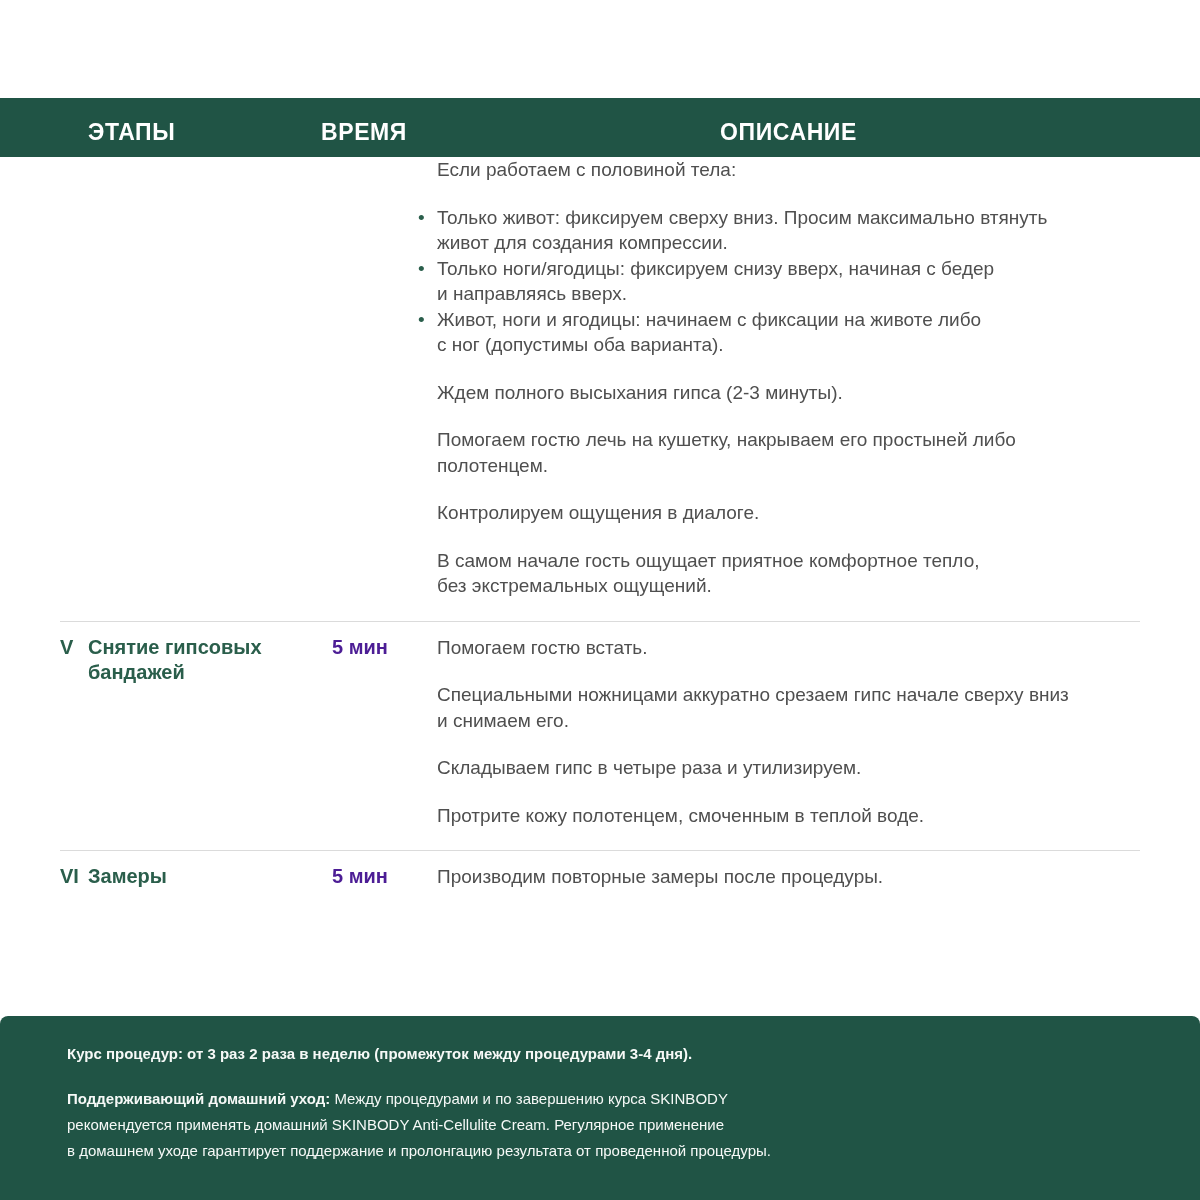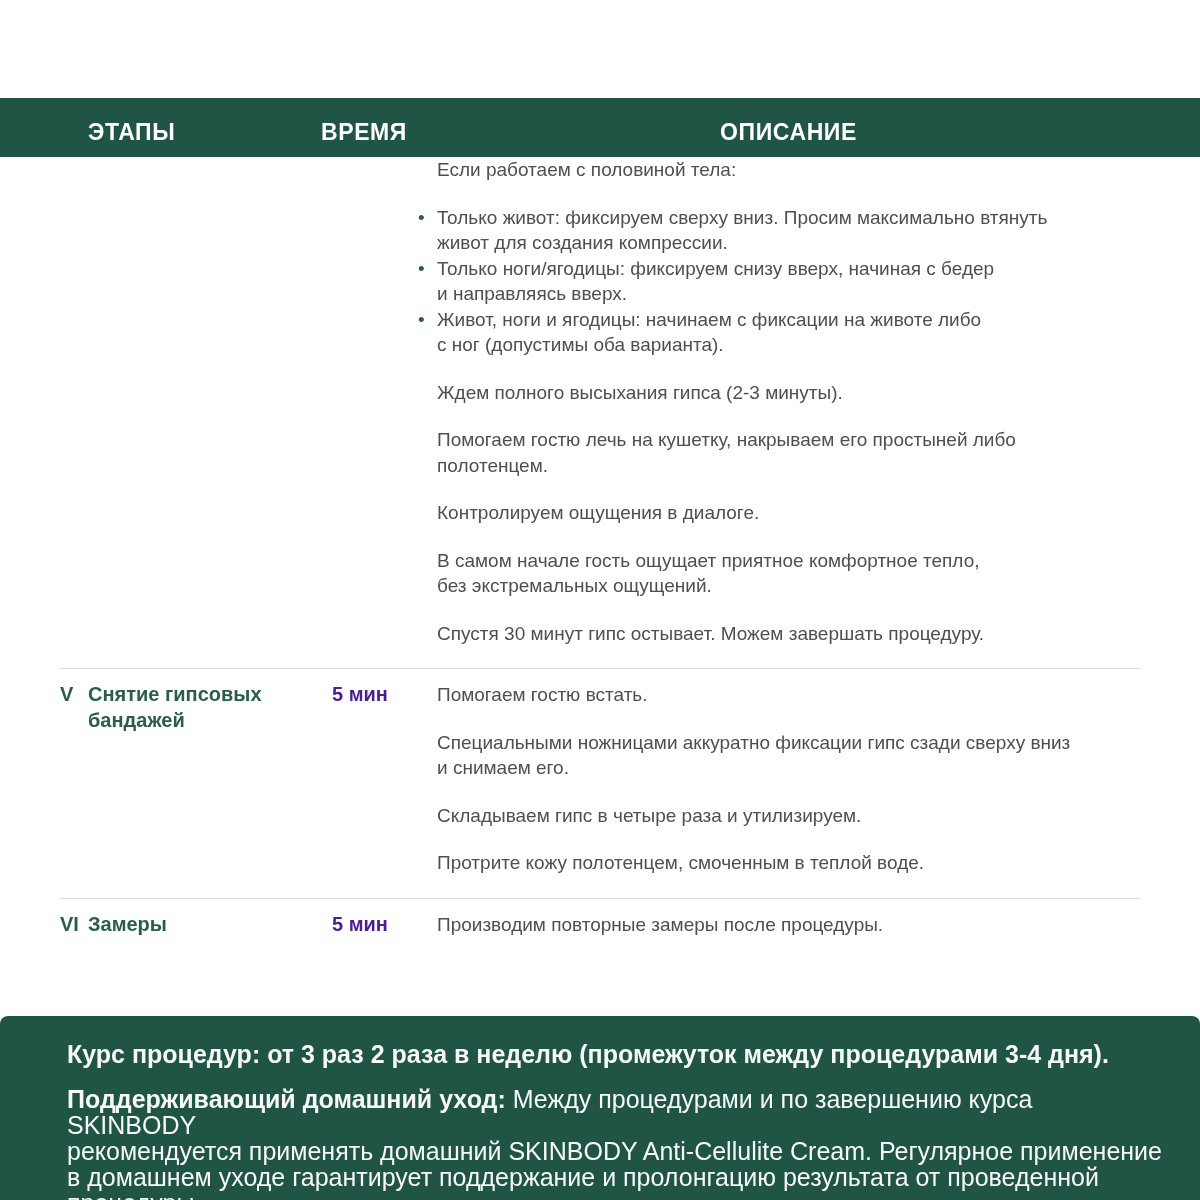--- a/index.html
+++ b/index.html
@@ -75,21 +75,21 @@
 
   
   .footer-box {
     position: absolute;
     left: 0; top: 1016px;
     width: 1200px; height: 184px;
     background: #205445;
     border-radius: 8px 8px 0 0;
     color: #f6f9f7;
     padding: 25px 32px 0 67px;
-    font-size: 25px;
+    font-size: 15px;
     line-height: 26px;
   }
   .f-bold { margin: 0; font-weight: 700; }
   .f-para { margin: 19px 0 0; white-space: pre-line; }
   .f-para strong { font-weight: 700; }
 </style>
 </head>
 <body>
 
 <div class="page">
@@ -123,31 +123,30 @@
               <span class="bullet-text">Живот, ноги и ягодицы: начинаем с фиксации на животе либо
 с ног (допустимы оба варианта).</span>
             </div>
           </div>
           <p class="para">Ждем полного высыхания гипса (2-3 минуты).</p>
           <p class="para">Помогаем гостю лечь на кушетку, накрываем его простыней либо
 полотенцем.</p>
           <p class="para">Контролируем ощущения в диалоге.</p>
           <p class="para">В самом начале гость ощущает приятное комфортное тепло,
 без экстремальных ощущений.</p>
-          <p class="para">Спустя 30 минут гипс остывает. Можем завершать процедуру.</p>
         </div>
       </div>
       <div class="row divided">
         <span class="stage-num">V</span>
         <span class="stage-title">Снятие гипсовых
 бандажей</span>
         <span class="time-cell">5 мин</span>
         <div class="desc-cell">
           <p class="para">Помогаем гостю встать.</p>
-          <p class="para">Специальными ножницами аккуратно фиксации гипс сзади сверху вниз
+          <p class="para">Специальными ножницами аккуратно срезаем гипс начале сверху вниз
 и снимаем его.</p>
           <p class="para">Складываем гипс в четыре раза и утилизируем.</p>
           <p class="para">Протрите кожу полотенцем, смоченным в теплой воде.</p>
         </div>
       </div>
       <div class="row divided">
         <span class="stage-num">VI</span>
         <span class="stage-title">Замеры</span>
         <span class="time-cell">5 мин</span>
         <div class="desc-cell">

